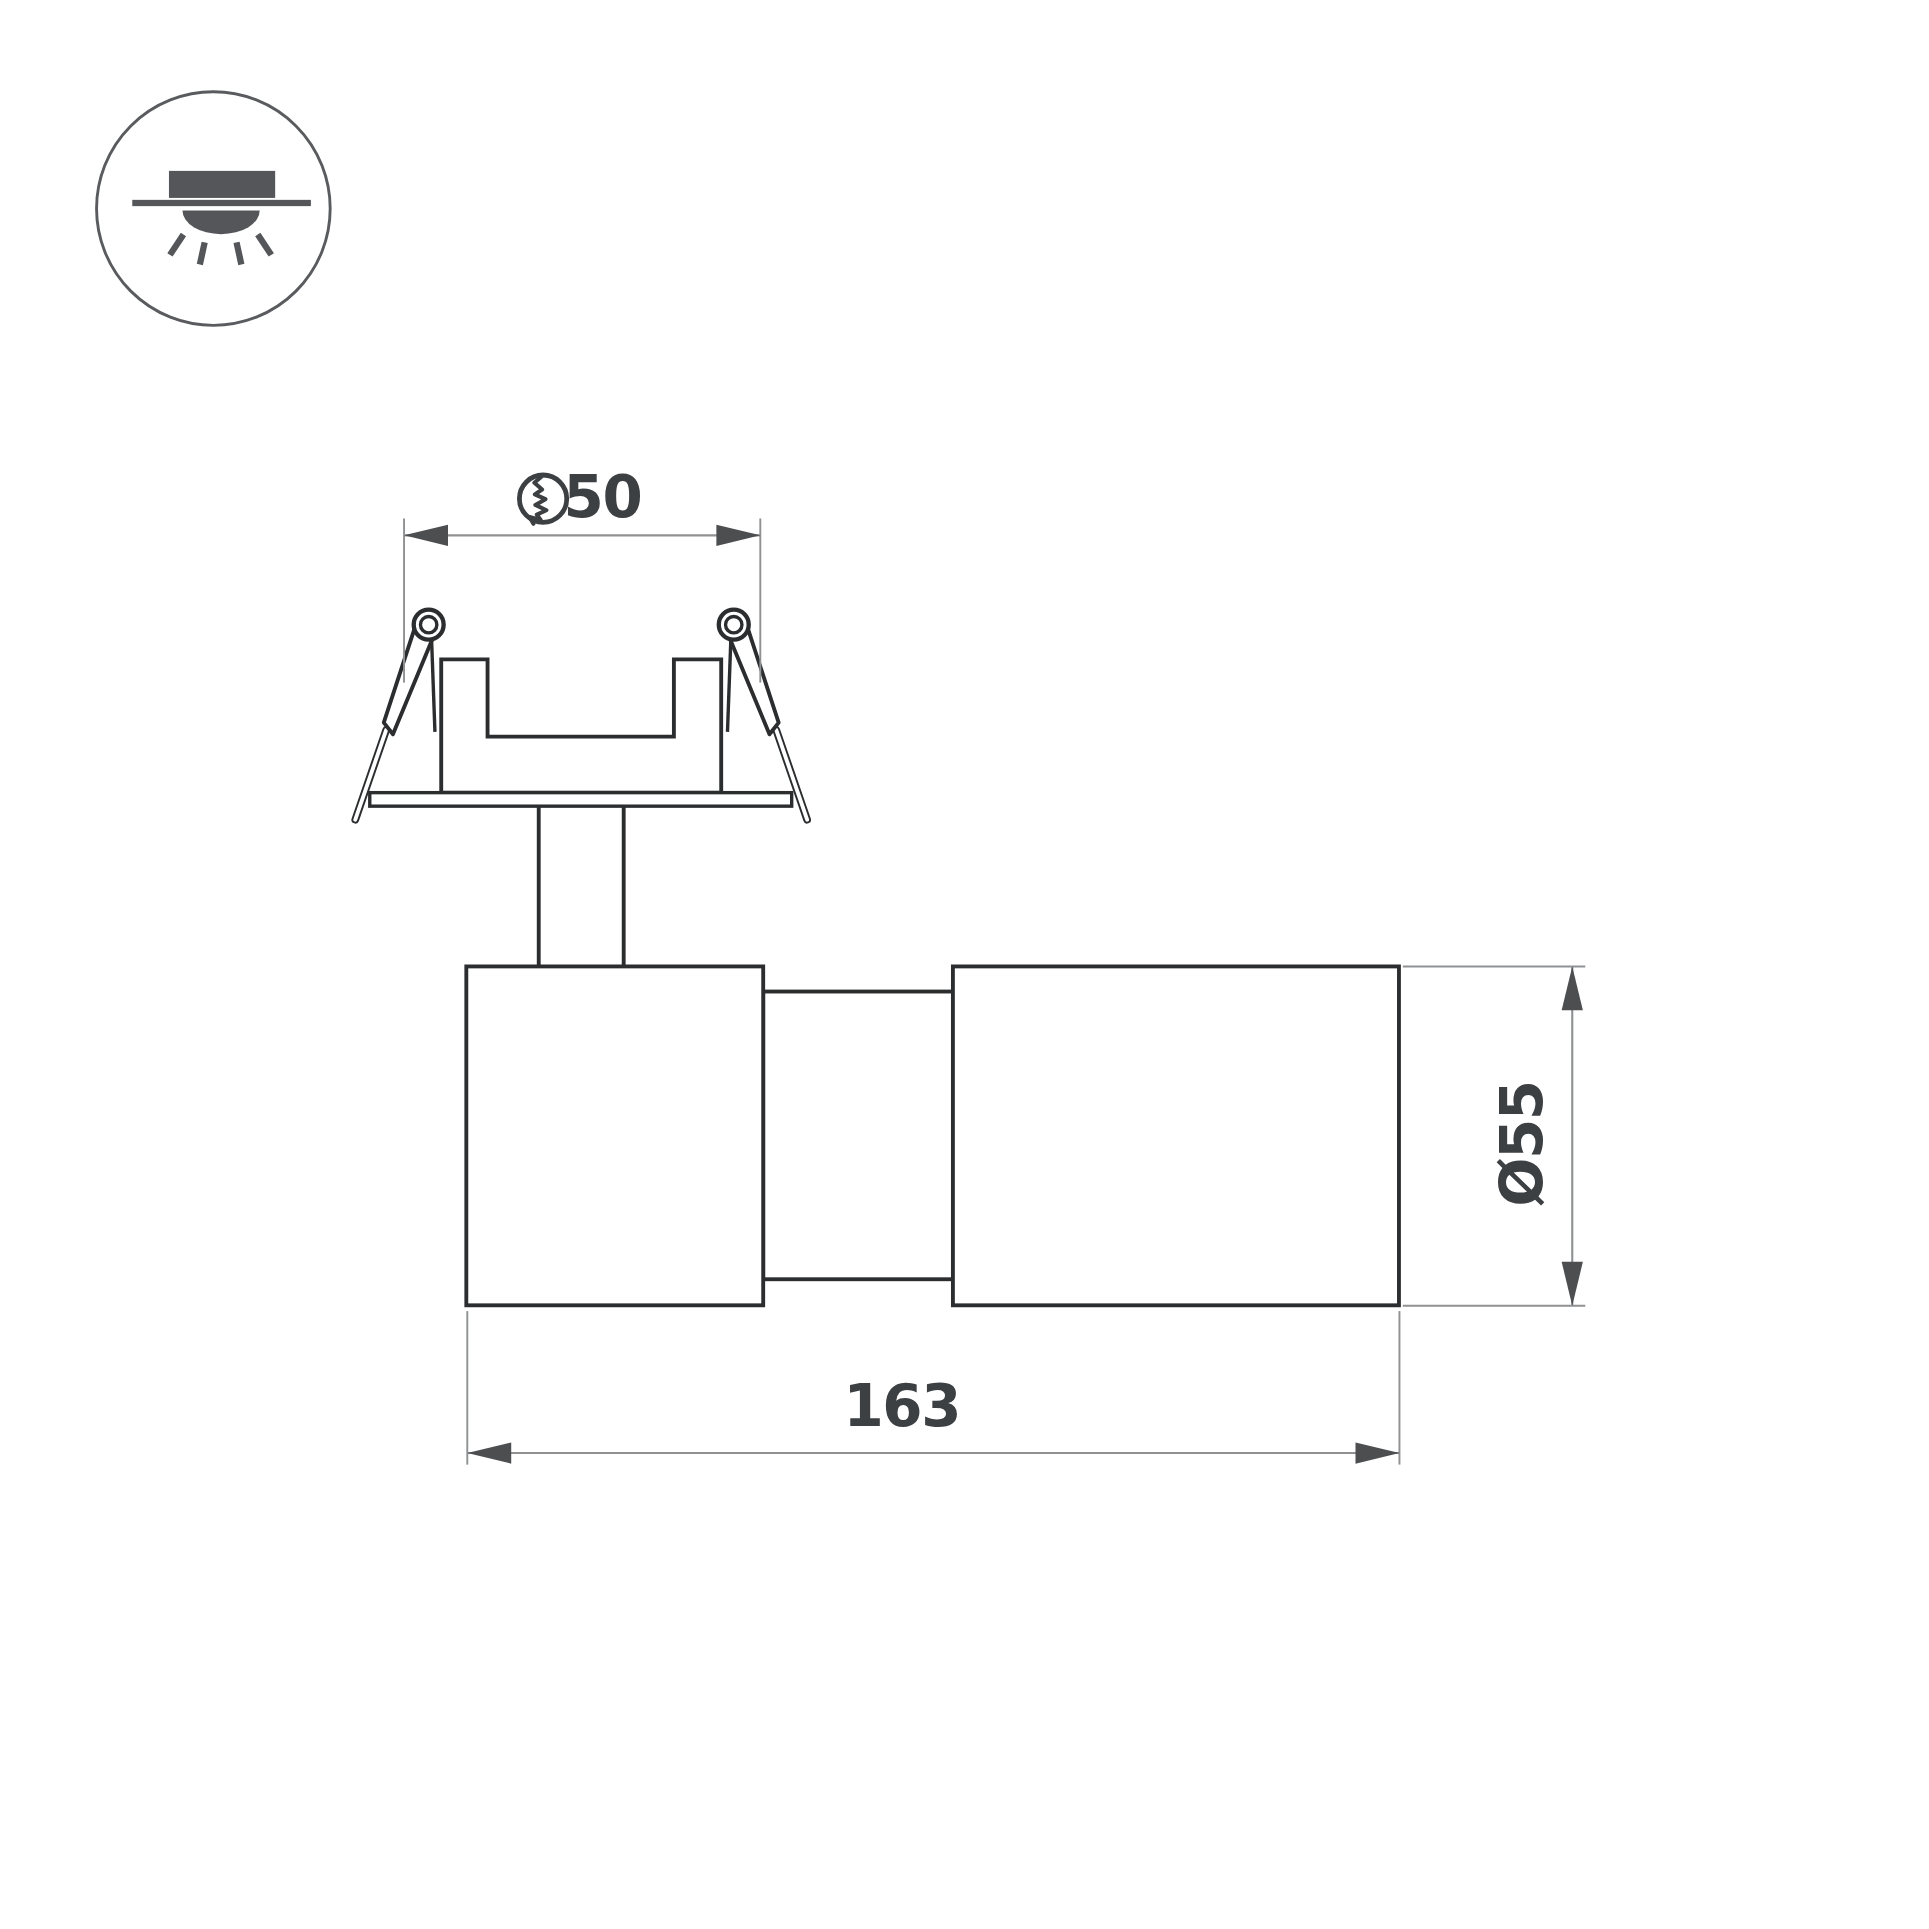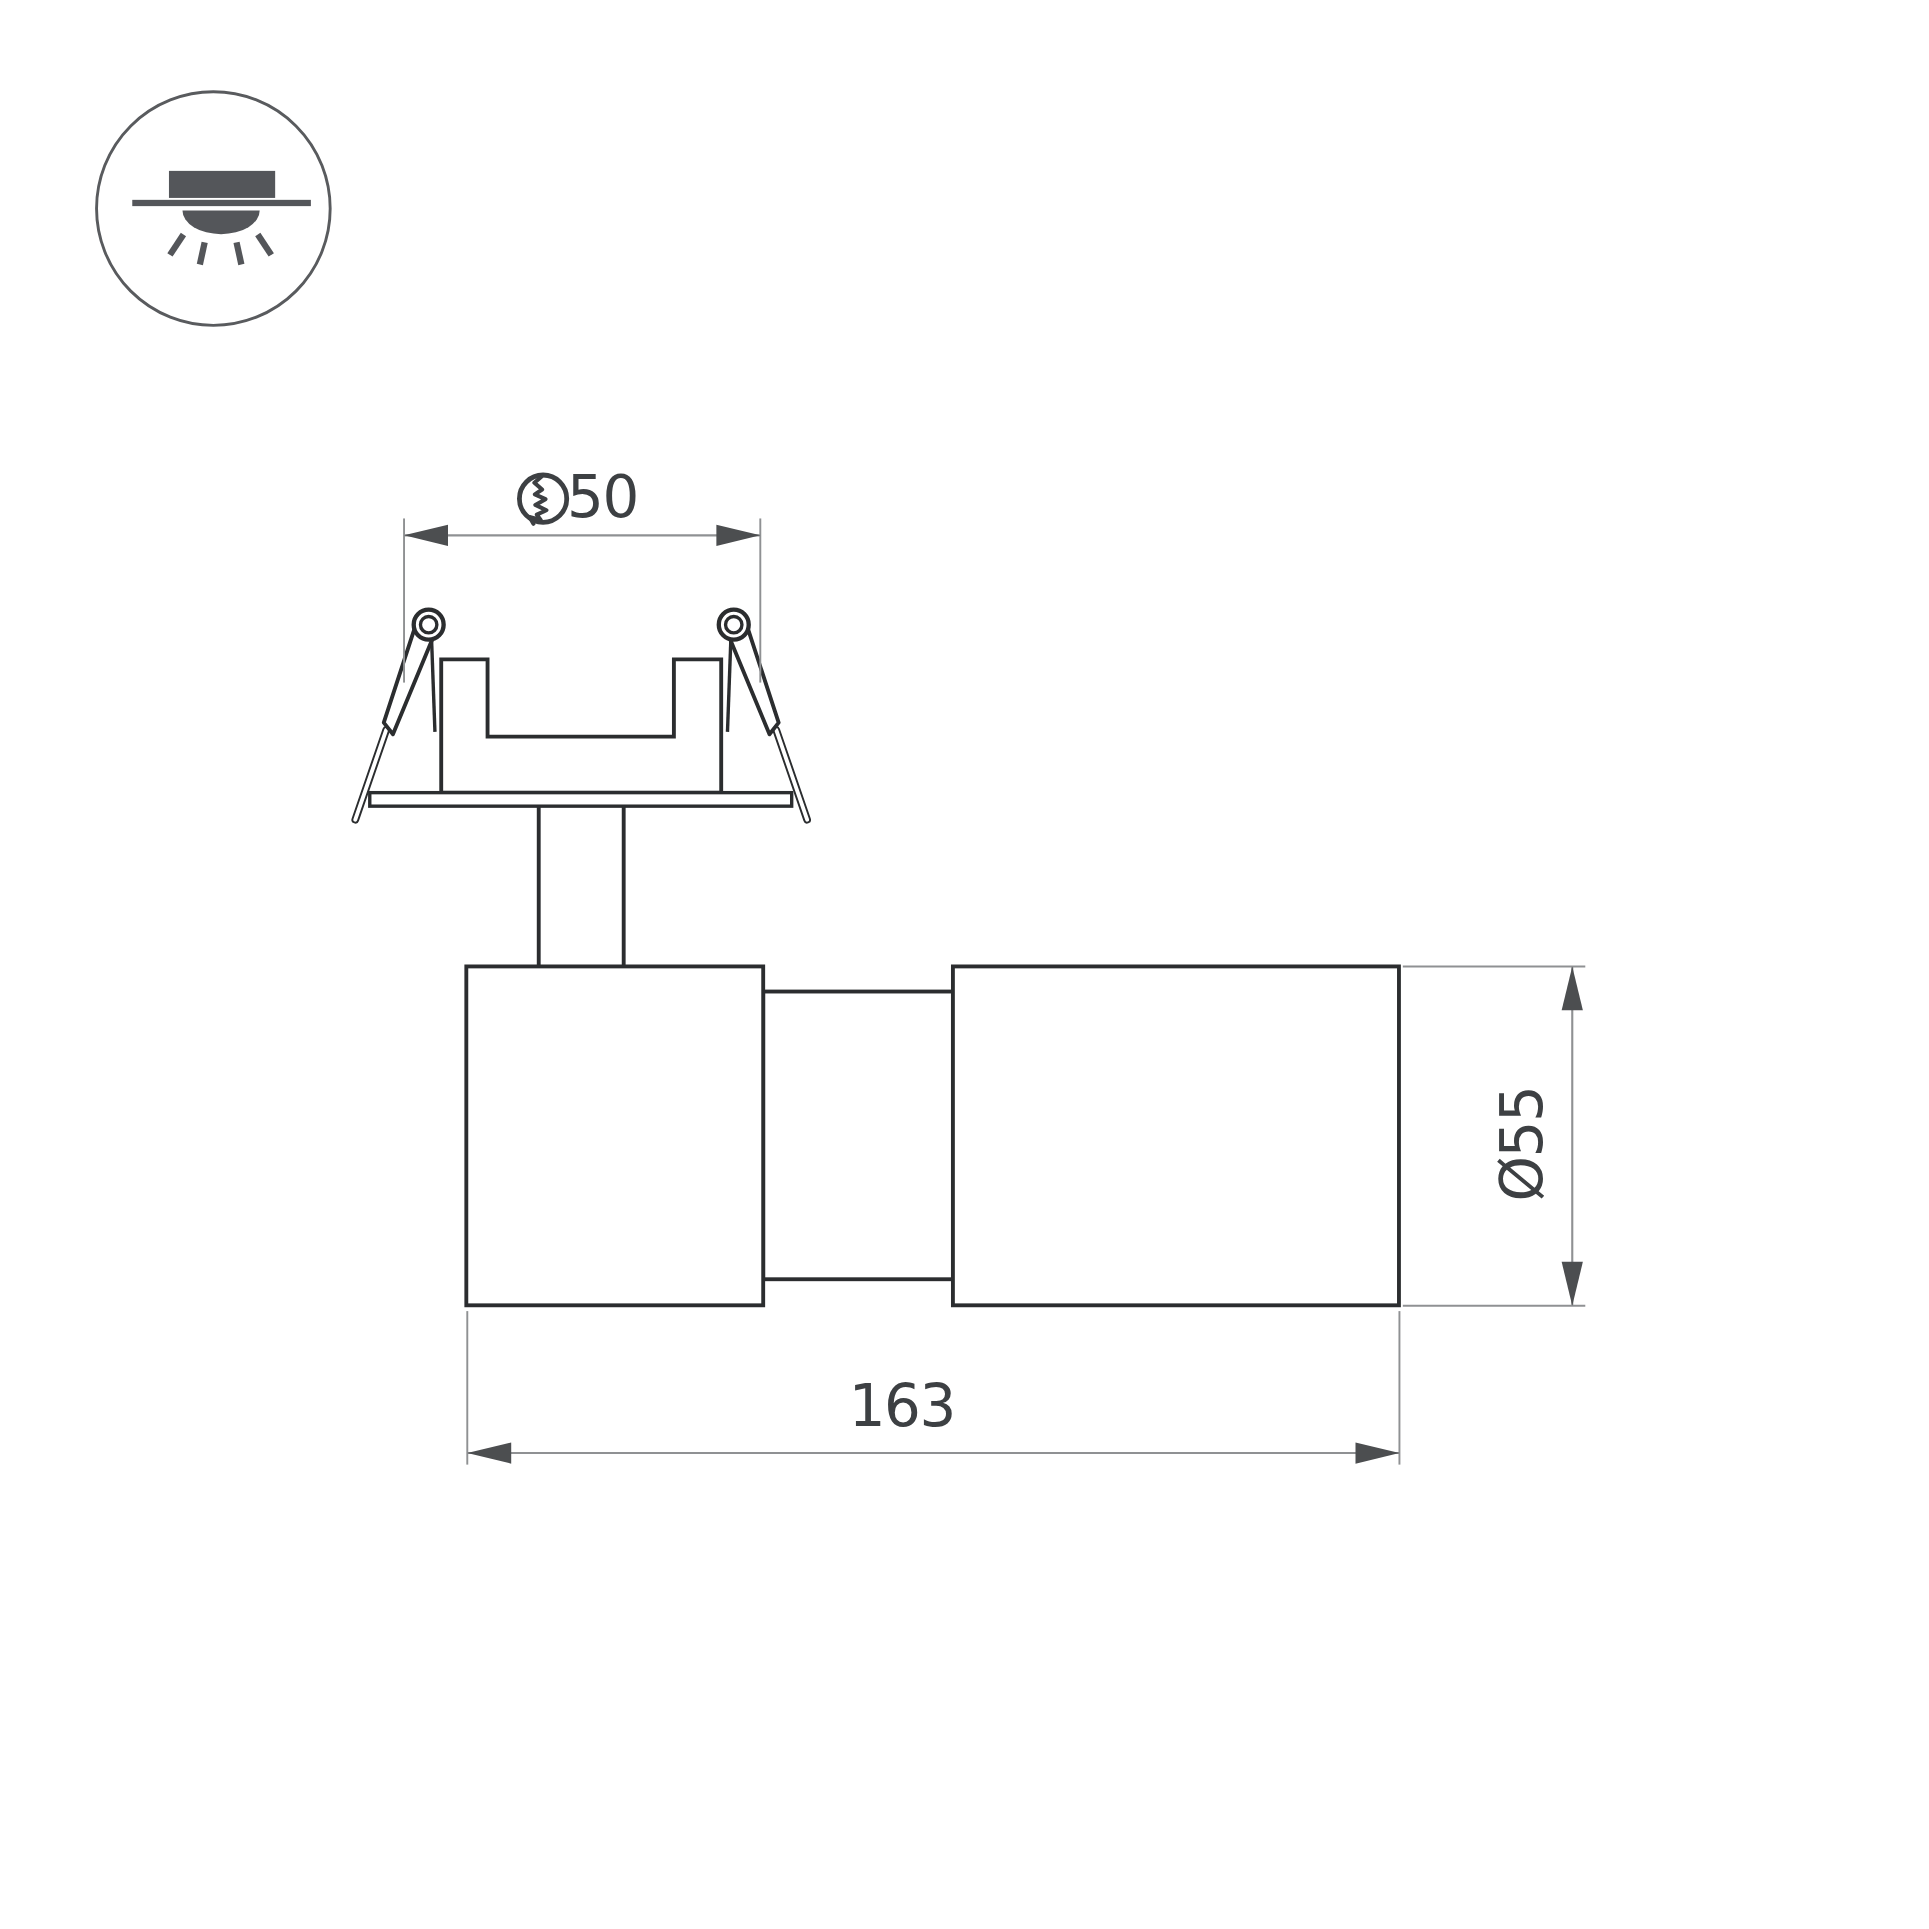--- a/index.html
+++ b/index.html
@@ -7,20 +7,21 @@
     padding: 0;
     background: #ffffff;
   }
   .canvas {
     position: relative;
     width: 1929px;
     height: 1929px;
     background: #ffffff;
     overflow: hidden;
     font-family: "DejaVu Sans", "Liberation Sans", sans-serif;
+    font-weight: bold;
   }
   svg { display: block; }
   .dim-text {
     font-family: "DejaVu Sans", "Liberation Sans", sans-serif;
     font-size: 60px;
     letter-spacing: -1.5px;
     fill: #3d4043;
   }
 </style>
 </head>

